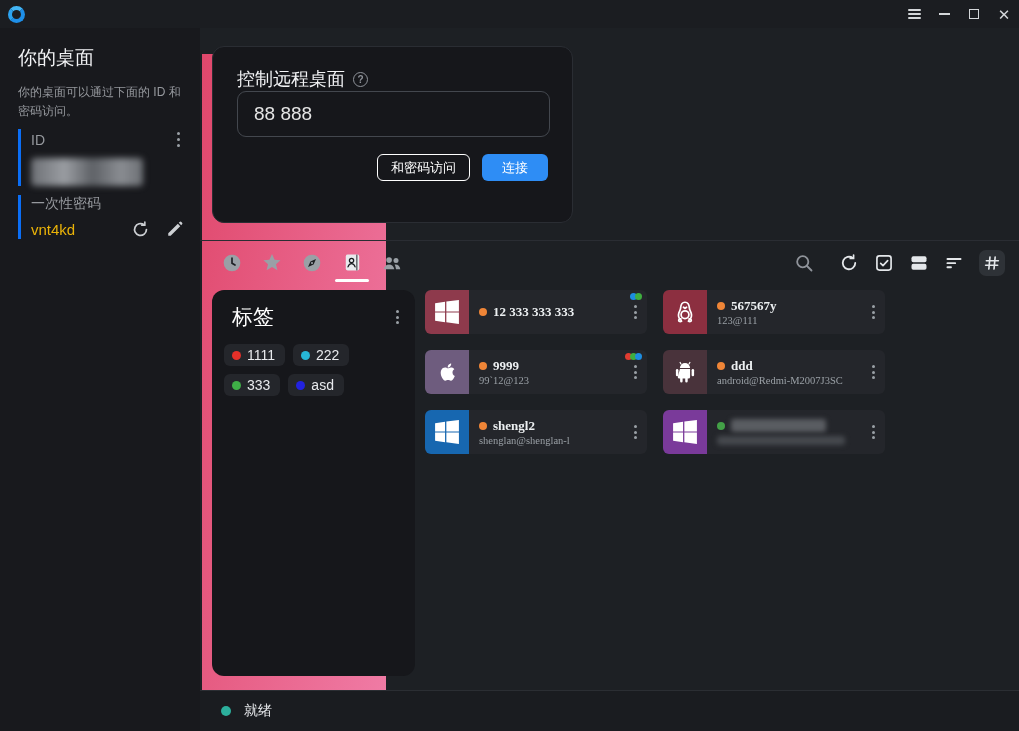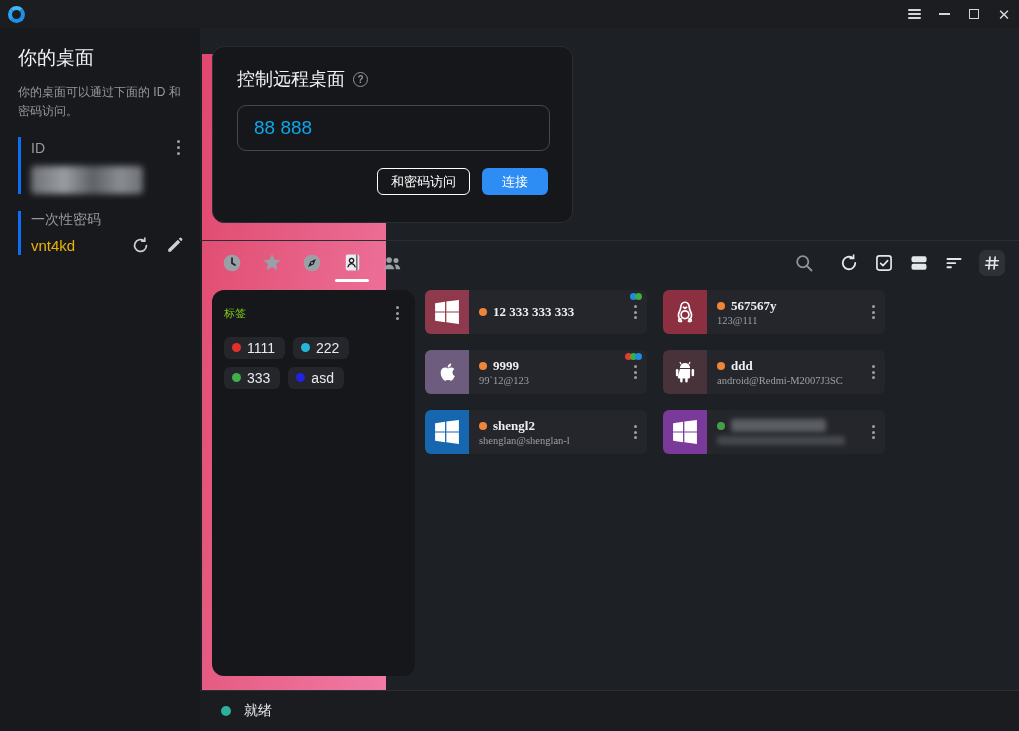--- a/index.html
+++ b/index.html
@@ -19,21 +19,21 @@
   .max-glyph { width:10px; height:10px; border:1.6px solid #d4d7da; }
   .close-glyph { font-size:15px; line-height:1; color:#d4d7da; }
 
   .body-row { flex:1; display:flex; min-height:0; }
 
   
   .sidebar { width:200px; background:#18191d; flex:0 0 auto; display:flex; }
   .sb-inner { padding:0 18px; }
   .sb-title { color:#f2f3f5; font-size:19px; font-weight:500; margin-top:17px; }
   .sb-desc { color:#96999e; font-size:12px; line-height:1.55; margin-top:12px; width:166px; }
-  .sb-block { border-left:3px solid #bef264; padding-left:10px; margin-top:17px; }
+  .sb-block { border-left:3px solid #bef264; padding-left:10px; margin-top:9px; }
   .sb-label-row { display:flex; align-items:center; justify-content:space-between; }
   .sb-label { color:#96999e; font-size:14px; }
   .vdots { display:flex; flex-direction:column; align-items:center; cursor:pointer; padding:2px 4px; }
   .vdots i { width:3px; height:3px; border-radius:50%; background:#9aa0a6; margin:1.3px 0; }
   .blob { filter:blur(3px); border-radius:4px;
           background:linear-gradient(90deg,#6d7075,#9a9da2 30%,#5e6166 55%,#8a8d92 80%,#6d7075); }
   .id-blob { width:112px; height:28px; margin-top:8px; }
   .otp-row { display:flex; align-items:center; margin-top:7px; }
   .otp-value { color:#eab308; font-size:15px; flex:1; }
   .sb-icon { color:#cdd0d4; margin-left:16px; cursor:pointer; display:flex; }
@@ -45,22 +45,22 @@
 
   
   .main { flex:1; display:flex; flex-direction:column; min-width:0; }
   .connect-wrap { height:212px; flex:0 0 auto; position:relative; }
   .connect-card { position:absolute; left:12px; top:18px; width:361px; height:177px; background:#16171b;
                   border:1px solid #2a2d33; border-radius:12px; padding:20px 24px; }
   .connect-title-row { display:flex; align-items:center; gap:8px; }
   .connect-title { color:#f2f3f5; font-size:18px; font-weight:500; }
   .help-circle { width:15px; height:15px; border-radius:50%; border:1.4px solid #8f939a; color:#8f939a; font-size:10px;
                  display:flex; align-items:center; justify-content:center; font-weight:700; }
-  .id-input { margin-top:14px; width:313px; height:46px; background:transparent; border:1px solid #43474e; border-radius:9px;
-              color:#0ea5e9; font-size:19px; padding:0 16px; font-family:inherit; outline:none; }
+  .id-input { margin-top:0; width:313px; height:46px; background:transparent; border:1px solid #43474e; border-radius:9px;
+              color:#e5e5e5; font-size:19px; padding:0 16px; font-family:inherit; outline:none; }
   .connect-btn-row { display:flex; justify-content:flex-end; gap:12px; margin-top:17px; }
   .btn-outline { height:27px; padding:0 13px; background:transparent; border:1px solid #ffffff; border-radius:6px;
                  color:#ffffff; font-size:13px; font-family:inherit; cursor:pointer; }
   .btn-primary { height:27px; padding:0 20px; border:none; border-radius:6px; color:#ffffff; font-size:13px;
                  font-family:inherit; cursor:pointer; }
 
   
   .toolbar { height:44px; flex:0 0 auto; border-top:1px solid #2a2d33; display:flex; align-items:center; padding:0 14px 0 22px; }
   .tabs { display:flex; gap:20px; }
   .tab { width:20px; height:44px; display:flex; align-items:center; justify-content:center; position:relative;
@@ -70,21 +70,21 @@
                        width:34px; height:3px; background:#ffffff; border-radius:1.5px; }
   .actions { margin-left:auto; display:flex; align-items:center; gap:15px; }
   .action { color:#e4e7ea; cursor:pointer; display:flex; align-items:center; justify-content:center; }
   .action.dim { color:#8f939a; margin-right:10px; }
   .action.active-bg { background:#2e3237; border-radius:7px; padding:4px; }
 
   
   .content { flex:1; display:flex; padding:6px 14px 14px 12px; min-height:0; }
   .tags-panel { width:203px; flex:0 0 auto; background:#16171b; border-radius:12px; padding:13px 12px; }
   .tags-header { display:flex; align-items:center; justify-content:space-between; }
-  .tags-title { color:#84cc16; font-size:11px; }
+  .tags-title { color:#ffffff; font-size:21px;margin-left:8px; }
   .chips { display:flex; flex-wrap:wrap; gap:8px; margin-top:13px; }
   .chip { display:flex; align-items:center; gap:6px; background:#24262b; border-radius:6px; padding:3px 10px 3px 8px;
           color:#e8eaed; font-size:14px; cursor:pointer; }
   .chip .dot { width:9px; height:9px; border-radius:50%; }
 
   .peers { flex:1; padding-left:10px; display:flex; flex-wrap:wrap; gap:16px; align-content:flex-start;font-family:Liberation Serif, serif; }
   .peer-card { width:222px; height:44px; background:#24262b; border-radius:6px; display:flex; cursor:pointer; }
   .peer-tile { width:44px; height:44px; border-radius:6px 0 0 6px; display:flex; align-items:center; justify-content:center; flex:0 0 auto; }
   .peer-info { flex:1; min-width:0; display:flex; flex-direction:column; justify-content:center; padding-left:10px; gap:1px; }
   .peer-name-row { display:flex; align-items:center; gap:6px; }

